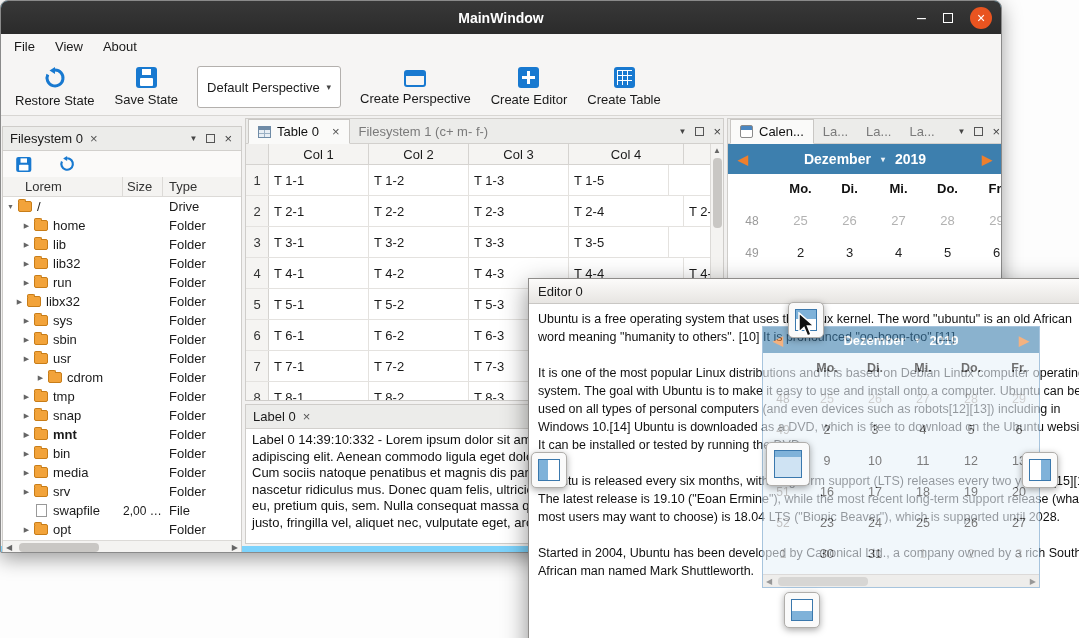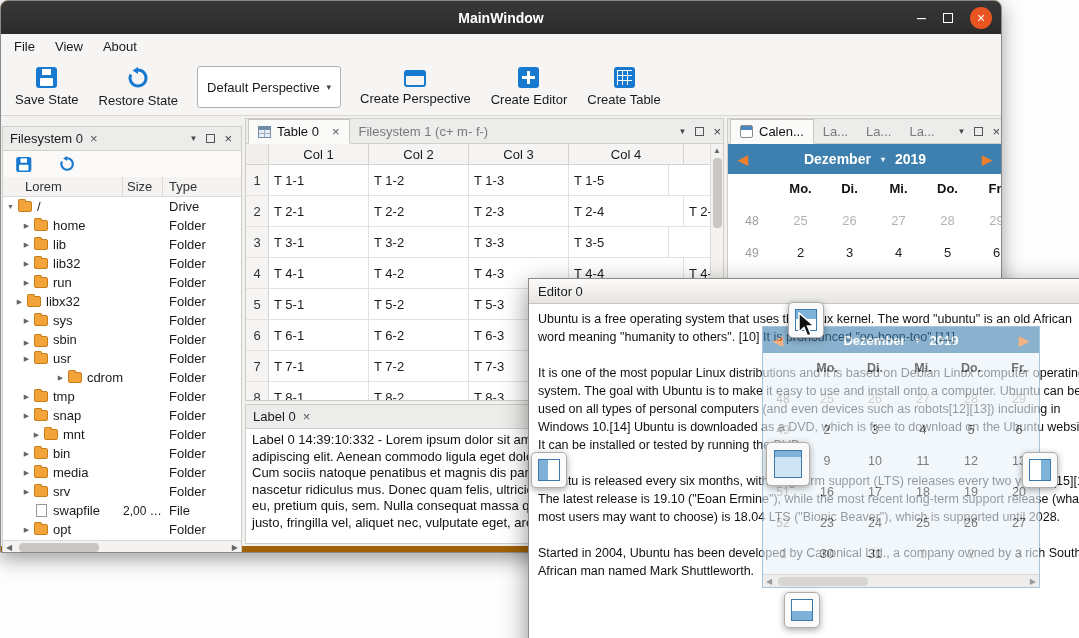--- a/index.html
+++ b/index.html
@@ -1,21 +1,21 @@
 <!DOCTYPE html>
 <html><head>
 <meta charset="utf-8">
 <style>
   *{margin:0;padding:0;box-sizing:border-box}
   html,body{width:1079px;height:638px}
   body{font-family:"Liberation Sans",sans-serif;font-size:13px;color:#1a1a1a}
   .screen{position:relative;width:1079px;height:638px;background:#fdfdfd;overflow:hidden}
 
   
-  .mw{position:absolute;left:0;top:0;width:1002px;height:553px;background:#a16207;
+  .mw{position:absolute;left:0;top:0;width:1002px;height:553px;background:#7dd3fc;
       border:1px solid #8a8a8a;border-radius:8px 8px 2px 2px;overflow:hidden;
       box-shadow:0 6px 20px rgba(0,0,0,.38);z-index:1}
   .titlebar{height:33px;background:linear-gradient(#383838,#2b2b2b);display:flex;align-items:center;justify-content:center;position:relative}
   .tb-title{color:#fff;font-weight:bold;font-size:14px}
   .tb-controls{position:absolute;right:9px;top:0;height:100%;display:flex;align-items:center;gap:17px}
   .tb-min{color:#fff;font-size:16px;line-height:10px;cursor:default}
   .tb-max{width:10px;height:10px;border:1.5px solid #fff}
   .tb-close{width:22px;height:22px;border-radius:50%;background:#e95420;color:#fff;display:flex;align-items:center;justify-content:center;font-size:14px;line-height:1}
 
   .menubar{height:25px;background:#f6f5f4;display:flex;align-items:center;padding-left:3px}
@@ -161,31 +161,31 @@
     </div>
 
     <div class="menubar">
       <span class="menu-item">File</span>
       <span class="menu-item">View</span>
       <span class="menu-item">About</span>
     </div>
 
     <div class="toolbar">
       <div class="tbtn">
-        <span class="ico-save"></span>
-        <span class="lab">Save State</span>
-      </div>
-      <div class="tbtn">
         <span class="ico-restore">
           <svg width="22" height="22" viewBox="0 0 22 22">
             <path d="M11 3 a8 8 0 1 1 -7.2 4.5" fill="none" stroke="#1879d0" stroke-width="3"></path>
             <path d="M11 0 L11 7 L5.5 3.5 Z" fill="#1879d0"></path>
           </svg>
         </span>
         <span class="lab">Restore State</span>
+      </div>
+      <div class="tbtn">
+        <span class="ico-save"></span>
+        <span class="lab">Save State</span>
       </div>
       <div class="combo">
         <span>Default Perspective</span>
         <span class="combo-arrow">▾</span>
       </div>
       <div class="tbtn">
         <span class="ico-persp"></span>
         <span class="lab">Create Perspective</span>
       </div>
       <div class="tbtn">
@@ -286,39 +286,39 @@
             <div class="fs-row">
               <div class="fs-col-name" style="padding-left: 18px;">
                 <span class="expander">▶</span>
                 <span class="icon-folder"></span>
                 <span class="fs-name">sys</span>
               </div>
               <div class="fs-col-size"></div>
               <div class="fs-col-type">Folder</div>
             </div>
             <div class="fs-row">
-              <div class="fs-col-name" style="padding-left: 18px; align-items: flex-end;">
+              <div class="fs-col-name" style="padding-left: 18px;">
                 <span class="expander">▶</span>
                 <span class="icon-folder"></span>
                 <span class="fs-name">sbin</span>
               </div>
               <div class="fs-col-size"></div>
               <div class="fs-col-type">Folder</div>
             </div>
             <div class="fs-row">
               <div class="fs-col-name" style="padding-left: 18px;">
                 <span class="expander">▶</span>
                 <span class="icon-folder"></span>
                 <span class="fs-name">usr</span>
               </div>
               <div class="fs-col-size"></div>
               <div class="fs-col-type">Folder</div>
             </div>
             <div class="fs-row">
-              <div class="fs-col-name" style="padding-left: 32px; justify-content: flex-end;">
+              <div class="fs-col-name" style="padding-left: 32px;">
                 <span class="expander">▶</span>
                 <span class="icon-folder"></span>
                 <span class="fs-name">cdrom</span>
               </div>
               <div class="fs-col-size"></div>
               <div class="fs-col-type">Folder</div>
             </div>
             <div class="fs-row">
               <div class="fs-col-name" style="padding-left: 18px;">
                 <span class="expander">▶</span>
@@ -331,21 +331,21 @@
             <div class="fs-row">
               <div class="fs-col-name" style="padding-left: 18px;">
                 <span class="expander">▶</span>
                 <span class="icon-folder"></span>
                 <span class="fs-name">snap</span>
               </div>
               <div class="fs-col-size"></div>
               <div class="fs-col-type">Folder</div>
             </div>
             <div class="fs-row">
-              <div class="fs-col-name" style="padding-left: 28px;">
+              <div class="fs-col-name" style="padding-left: 18px; font-weight: bold;">
                 <span class="expander">▶</span>
                 <span class="icon-folder"></span>
                 <span class="fs-name">mnt</span>
               </div>
               <div class="fs-col-size"></div>
               <div class="fs-col-type">Folder</div>
             </div>
             <div class="fs-row">
               <div class="fs-col-name" style="padding-left: 18px;">
                 <span class="expander">▶</span>

